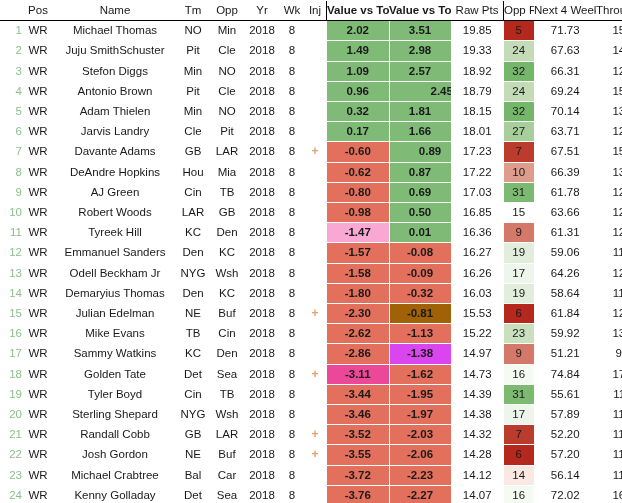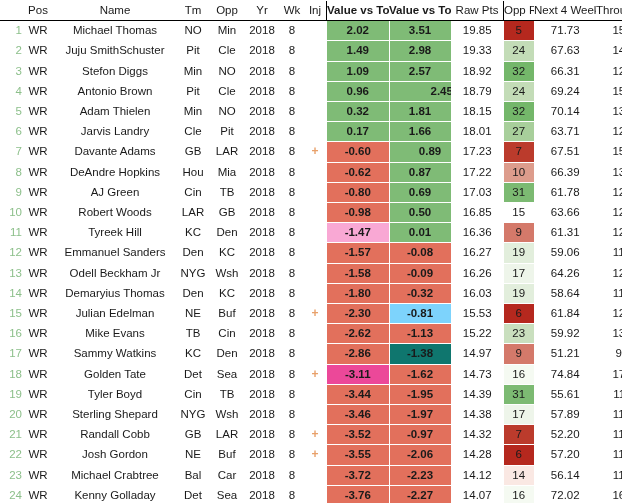--- a/index.html
+++ b/index.html
@@ -339,21 +339,21 @@
         <tr>
           <td class="c-rank">15</td>
           <td class="c-pos">WR</td>
           <td class="c-name">Julian Edelman</td>
           <td class="c-tm">NE</td>
           <td class="c-opp">Buf</td>
           <td class="c-yr">2018</td>
           <td class="c-wk">8</td>
           <td class="c-inj"><span class="inj-mark">+</span></td>
           <td class="c-v12 val sep-left" style="background: rgb(226, 112, 92);">-2.30</td>
-          <td class="c-v24 val" style="background: #7dd3fc;">-0.81</td>
+          <td class="c-v24 val" style="background: #a16207;">-0.81</td>
           <td class="c-raw">15.53</td>
           <td class="c-ornk ornk sep-left" style="background: rgb(181, 40, 30);">6</td>
           <td class="c-n4w">61.84</td>
           <td class="c-tw16">124.59</td>
         </tr>
         <tr>
           <td class="c-rank">16</td>
           <td class="c-pos">WR</td>
           <td class="c-name">Mike Evans</td>
           <td class="c-tm">TB</td>
@@ -371,21 +371,21 @@
         <tr>
           <td class="c-rank">17</td>
           <td class="c-pos">WR</td>
           <td class="c-name">Sammy Watkins</td>
           <td class="c-tm">KC</td>
           <td class="c-opp">Den</td>
           <td class="c-yr">2018</td>
           <td class="c-wk">8</td>
           <td class="c-inj"></td>
           <td class="c-v12 val sep-left" style="background: rgb(226, 112, 92);">-2.86</td>
-          <td class="c-v24 val" style="background: #0f766e;">-1.38</td>
+          <td class="c-v24 val" style="background: #d946ef;">-1.38</td>
           <td class="c-raw">14.97</td>
           <td class="c-ornk ornk sep-left" style="background: rgb(212, 121, 106);">9</td>
           <td class="c-n4w">51.21</td>
           <td class="c-tw16">99.99</td>
         </tr>
         <tr>
           <td class="c-rank">18</td>
           <td class="c-pos">WR</td>
           <td class="c-name">Golden Tate</td>
           <td class="c-tm">Det</td>
@@ -435,21 +435,21 @@
         <tr>
           <td class="c-rank">21</td>
           <td class="c-pos">WR</td>
           <td class="c-name">Randall Cobb</td>
           <td class="c-tm">GB</td>
           <td class="c-opp">LAR</td>
           <td class="c-yr">2018</td>
           <td class="c-wk">8</td>
           <td class="c-inj"><span class="inj-mark">+</span></td>
           <td class="c-v12 val sep-left" style="background: rgb(226, 112, 92);">-3.52</td>
-          <td class="c-v24 val" style="background: rgb(226, 112, 92);">-0.97</td>
+          <td class="c-v24 val" style="background: rgb(226, 112, 92);">-2.03</td>
           <td class="c-raw">14.32</td>
           <td class="c-ornk ornk sep-left" style="background: rgb(187, 59, 44);">7</td>
           <td class="c-n4w">52.20</td>
           <td class="c-tw16">115.55</td>
         </tr>
         <tr>
           <td class="c-rank">22</td>
           <td class="c-pos">WR</td>
           <td class="c-name">Josh Gordon</td>
           <td class="c-tm">NE</td>

